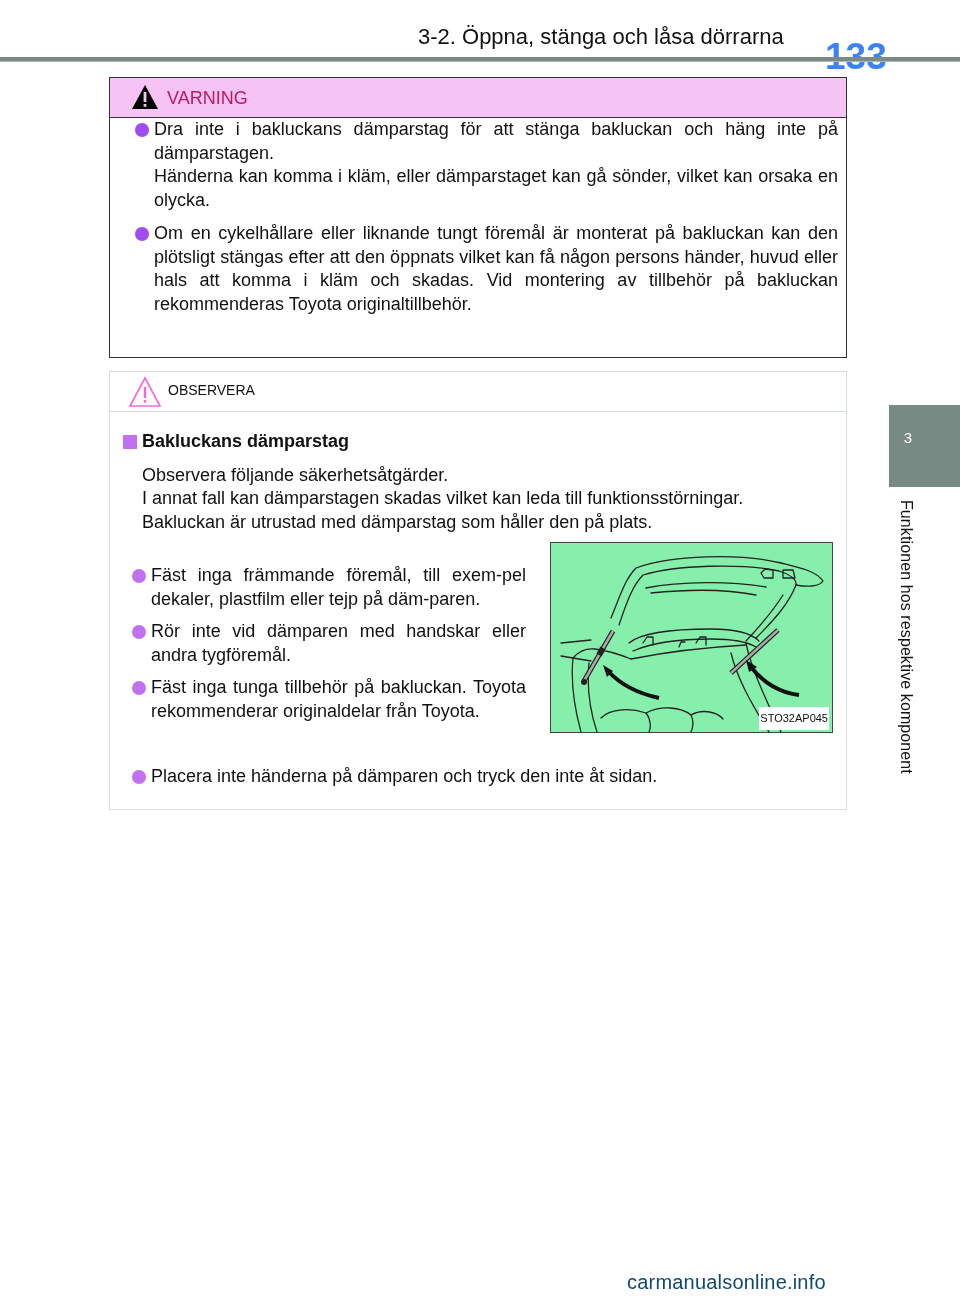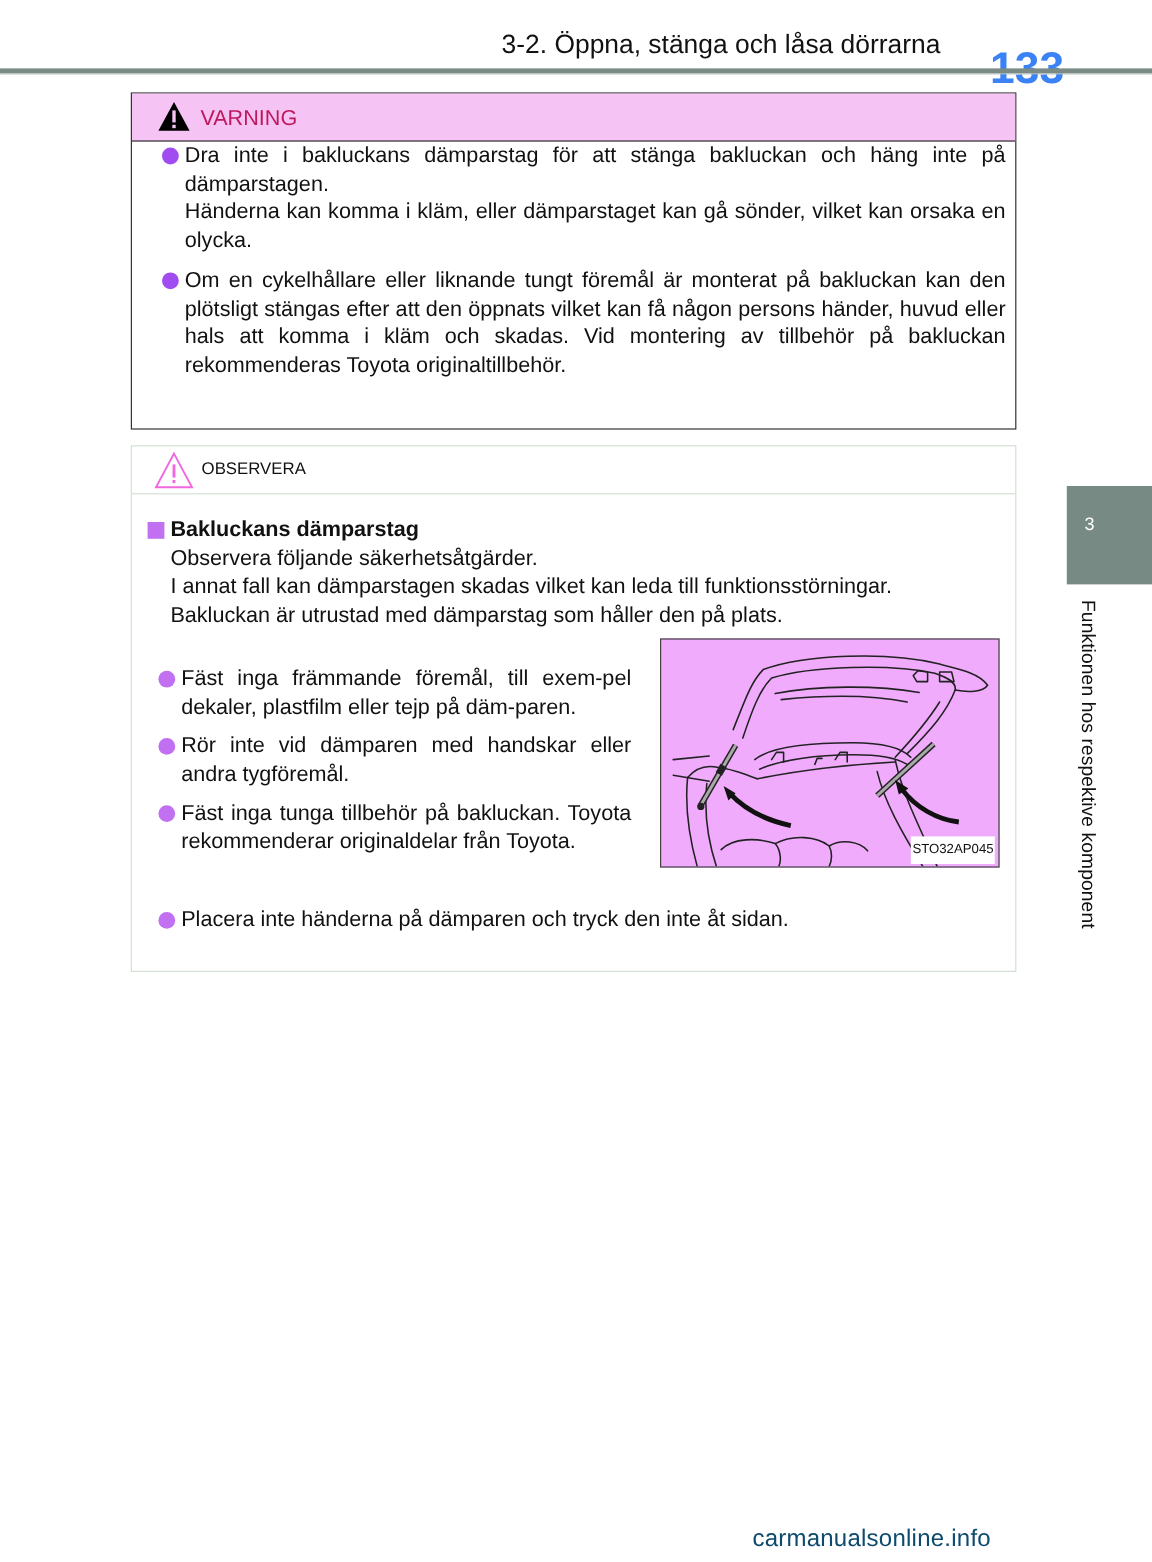--- a/index.html
+++ b/index.html
@@ -44,29 +44,29 @@
     position: absolute; left: 3px; top: 5px; width: 14px; height: 14px; border-radius: 50%;
   }
   .notice-box {
     position: absolute; left: 109px; top: 371px; width: 736px; height: 437px;
     border: 1.5px solid #d4e0d4; background: #fff;
   }
   .notice-head { height: 39px; border-bottom: 1.5px solid #d4e0d4; position: relative; }
   .notice-icon { position: absolute; left: 18px; top: 4px; width: 34px; height: 32px; }
   .notice-title { position: absolute; left: 58px; top: 10px; font-size: 14px; color: #111; }
   .notice-body { padding: 18px 10px 0 11px; font-size: 18px; line-height: 23.5px; }
-  .section-heading { position: relative; padding-left: 21px; font-weight: bold; margin-bottom: 0; }
+  .section-heading { position: relative; padding-left: 21px; font-weight: bold; margin-bottom: 10px; }
   .sq-bullet { position: absolute; left: 2px; top: 5px; width: 14px; height: 14px; }
   .para { padding-left: 21px; margin-bottom: 8px; }
   .two-col { position: relative; height: 220px; margin-top: 14px; }
   .col-left { position: absolute; left: 8px; top: 16px; width: 397px; }
   .col-left .bullet-item { margin-bottom: 9px; }
   .figure {
     position: absolute; left: 429px; top: -6px; width: 281px; height: 189px;
-    border: 1.5px solid #444; background: #f0abfc; overflow: hidden;
+    border: 1.5px solid #444; background: #86efac; overflow: hidden;
   }
   .figure-code {
     position: absolute; right: 3px; bottom: 2px; font-size: 11px; color: #111; background: #fff; padding: 0 1px;
   }
   .last-bullet { padding-left: 8px; margin-top: -3px; }
   .watermark {
     position: absolute; left: 627px; top: 1271px; font-size: 20px; color: #0c4a6e; letter-spacing: 0.2px;
   }
 </style>
 </head>

